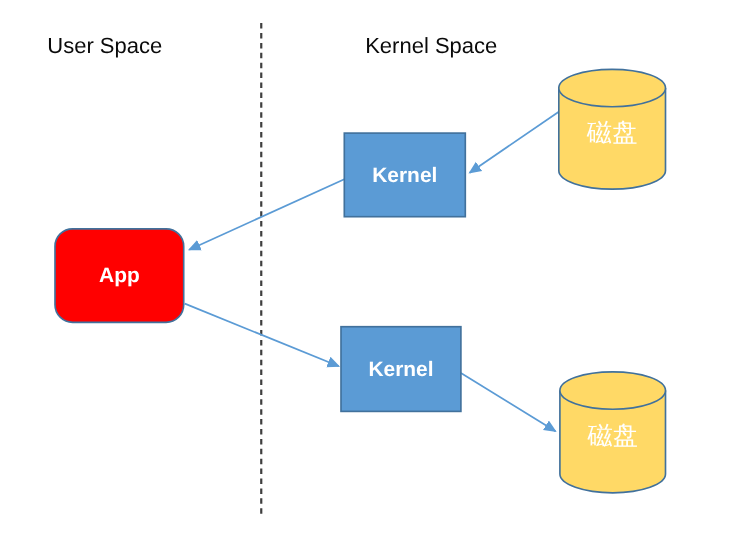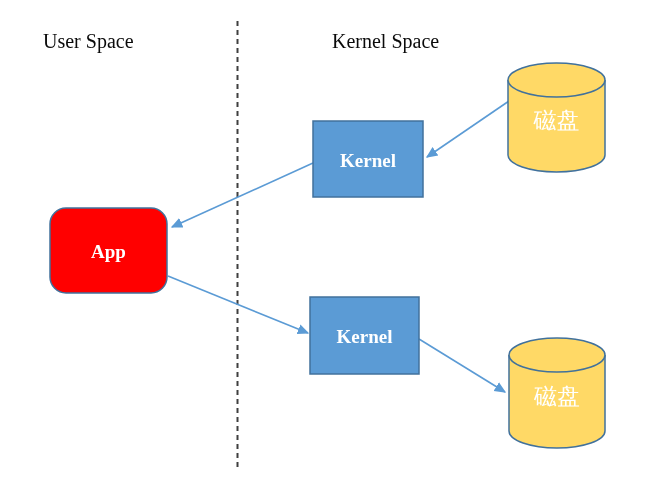--- a/index.html
+++ b/index.html
@@ -5,21 +5,21 @@
   html, body {
     margin: 0;
     padding: 0;
     background: #ffffff;
   }
   .canvas {
     position: relative;
     width: 672px;
     height: 497px;
     background: #ffffff;
-    font-family: Liberation Serif, serif;
+    font-family: Liberation Sans, sans-serif;
     overflow: hidden;
   }
   svg { display: block; }
   .divider {
     stroke: #3f3f3f;
     stroke-width: 2;
     stroke-dasharray: 5 4;
     fill: none;
   }
   .arrow {

